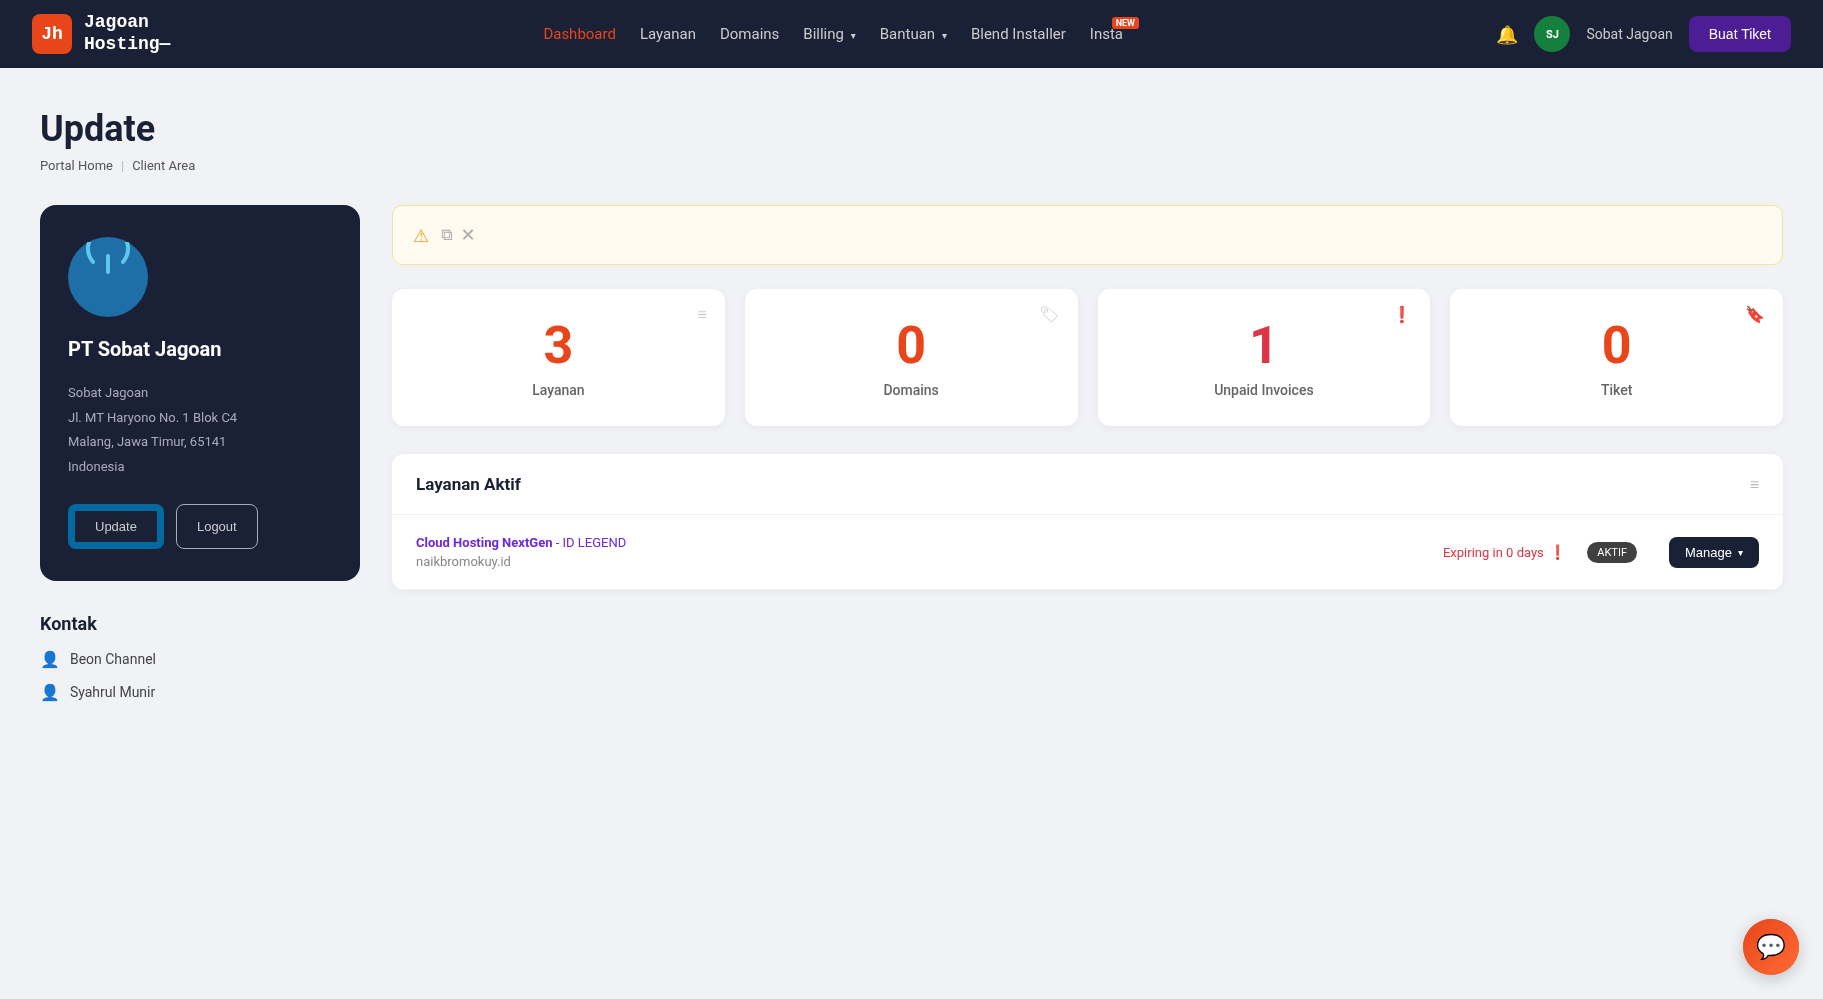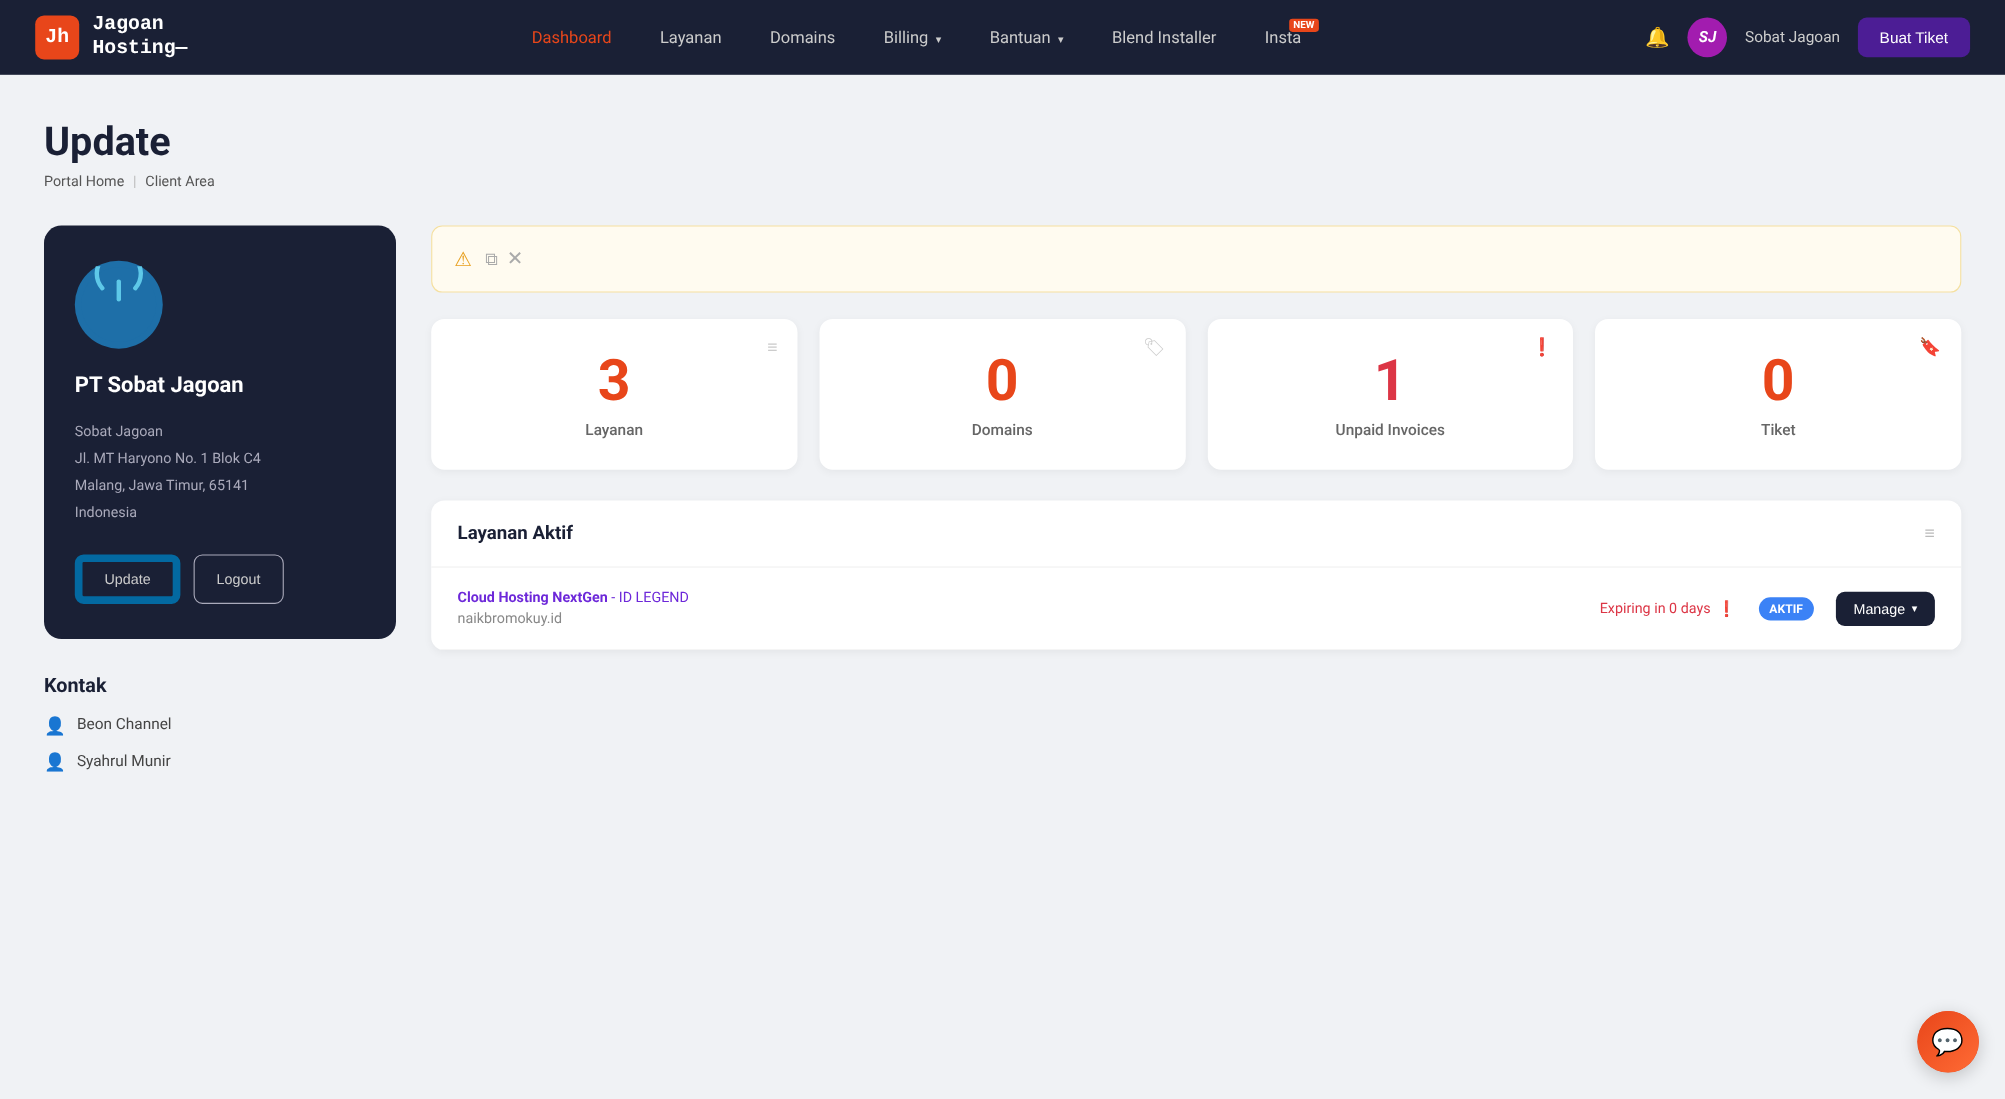--- a/index.html
+++ b/index.html
@@ -19,45 +19,44 @@
     .logo-box {
       background: #e8461a;
       width: 40px; height: 40px;
       border-radius: 8px;
       display: flex; align-items: center; justify-content: center;
       font-weight: 900; color: white; font-size: 18px;
     }
     .logo-text { color: white; font-size: 18px; font-weight: 700; line-height: 1.2; }
     .logo-text span { display: block; }
 
-    .nav { display: flex; align-items: center; gap: 44px; }
+    .nav { display: flex; align-items: center; gap: 24px; }
     .nav-item { color: #ccc; font-size: 15px; cursor: pointer; text-decoration: none; position: relative; }
     .nav-item.active { color: #e8461a; }
     .nav-item .arrow { font-size: 10px; margin-left: 3px; }
     .nav-badge {
       background: #e8461a;
       color: white;
       font-size: 9px;
       padding: 1px 4px;
       border-radius: 3px;
       position: absolute;
       top: -8px; right: -16px;
       font-weight: 700;
     }
 
     .topbar-right { display: flex; align-items: center; gap: 16px; }
     .topbar-icon { color: #ccc; font-size: 18px; cursor: pointer; }
     .avatar-circle {
       width: 36px; height: 36px;
       border-radius: 50%;
-      background: #a21caf;
+      background: #15803d;
       display: flex; align-items: center; justify-content: center;
-      color: white; font-weight: 700; font-size: 14px;
-      cursor: pointer;
-      font-style: italic;
+      color: white; font-weight: 700; font-size: 11px;
+      cursor: pointer;
     }
     .topbar-username { color: #ccc; font-size: 14px; }
     .btn-buat-tiket {
       background: #4c1d95;
       color: white;
       border: none;
       padding: 10px 20px;
       border-radius: 8px;
       font-size: 14px;
       font-weight: 400;
@@ -202,27 +201,27 @@
     .layanan-expiry {
       font-size: 13px;
       color: #dc3545;
       display: flex;
       align-items: center;
       gap: 6px;
       margin-right: 20px;
     }
     .expiry-icon { color: #dc3545; font-size: 14px; }
     .badge-aktif {
-      background: #3b82f6;
+      background: #404040;
       color: white;
       font-size: 11px;
-      font-weight: 700;
+      font-weight: 400;
       padding: 4px 10px;
       border-radius: 20px;
-      margin-right: 20px;
+      margin-right: 32px;
       text-transform: uppercase;
     }
     .btn-manage {
       background: #1a2035;
       color: white;
       border: none;
       padding: 8px 16px;
       border-radius: 8px;
       font-size: 13px;
       cursor: pointer;

